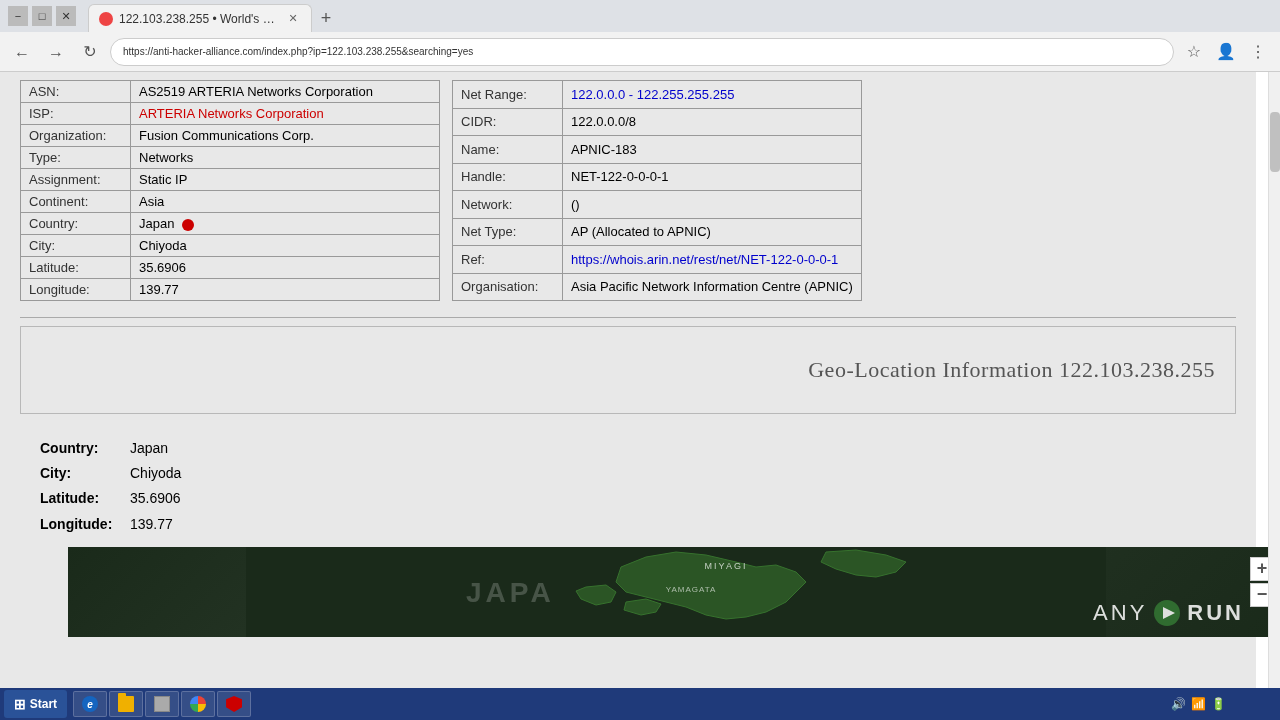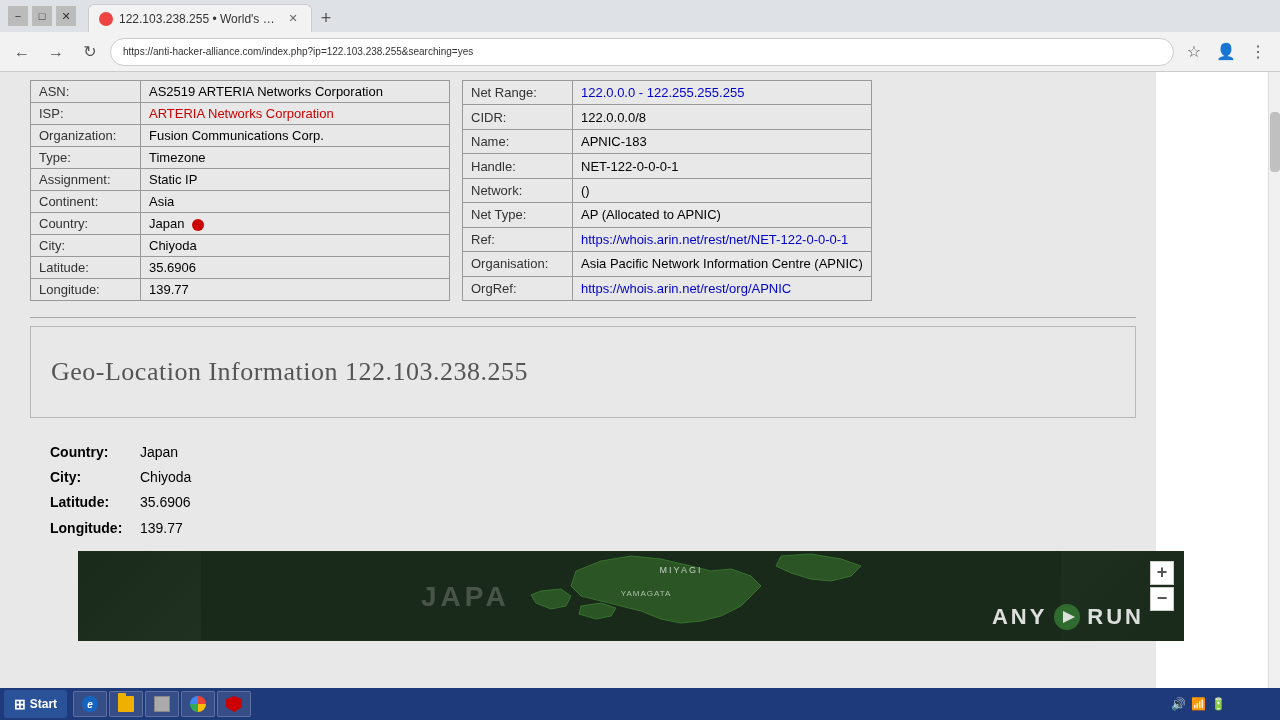--- a/index.html
+++ b/index.html
@@ -157,22 +157,22 @@
     
     .page-content {
       flex: 1;
       background: #fff;
       overflow-y: auto;
       padding: 0;
       position: relative;
     }
 
     .page-inner {
-      width: 1156px;
-      padding: 8px 20px 0 30px;
+      width: 1256px;
+      padding: 8px 20px 0 20px;
       background: #e8e8e8;
       min-height: 620px;
     }
 
     
     .tables-section {
       display: flex;
       gap: 0;
       margin-bottom: 16px;
     }
@@ -227,23 +227,23 @@
       width: 12px;
       height: 12px;
       background: #cc0000;
       border-radius: 50%;
       margin-left: 4px;
       vertical-align: middle;
     }
 
     .geo-header {
       background: #e8e8e8;
-      text-align: left;
+      text-align: right;
       padding: 30px 20px;
-      font-size: 26px;
+      font-size: 22px;
       color: #555;
       font-family: Georgia, serif;
       letter-spacing: 0.5px;
     }
 
     .geo-info {
       padding: 10px 20px;
       background: #e8e8e8;
       font-size: 14px;
       line-height: 1.8;
@@ -482,21 +482,21 @@
             <tr>
               <td>ISP:</td>
               <td><a class="link-red" href="#">ARTERIA Networks Corporation</a></td>
             </tr>
             <tr>
               <td>Organization:</td>
               <td>Fusion Communications Corp.</td>
             </tr>
             <tr>
               <td>Type:</td>
-              <td>Timezone</td>
+              <td>Networks</td>
             </tr>
             <tr>
               <td>Assignment:</td>
               <td>Static IP</td>
             </tr>
             <tr>
               <td>Continent:</td>
               <td>Asia</td>
             </tr>
             <tr>
@@ -544,24 +544,20 @@
               <td>Net Type:</td>
               <td>AP (Allocated to APNIC)</td>
             </tr>
             <tr>
               <td>Ref:</td>
               <td><a class="link-blue" href="#">https://whois.arin.net/rest/net/NET-122-0-0-0-1</a></td>
             </tr>
             <tr>
               <td>Organisation:</td>
               <td>Asia Pacific Network Information Centre (APNIC)</td>
-            </tr>
-            <tr>
-              <td>OrgRef:</td>
-              <td><a class="link-blue" href="#">https://whois.arin.net/rest/org/APNIC</a></td>
             </tr>
           </tbody>
         </table>
 
       </div>
 
       <hr style="border:none;border-top:1px solid #aaa;margin:4px 0 8px 0;">
 
       <div class="content-box" style="margin:0 0 12px 0;border:1px solid #b8b8b8;">
         <div class="geo-header">Geo-Location Information 122.103.238.255</div>
@@ -605,21 +601,21 @@
             <text x="445" y="45" fill="rgba(255,255,255,0.6)" font-size="8" font-family="Arial" letter-spacing="1" text-anchor="middle">YAMAGATA</text>
             <text x="220" y="55" fill="rgba(255,255,255,0.2)" font-size="28" font-family="Arial" font-weight="bold" letter-spacing="4">JAPA</text>
           </svg>
 
           <div class="map-controls">
             <button class="map-btn">+</button>
             <button class="map-btn">−</button>
           </div>
 
           <div class="anyrun-watermark">
-            <span style="font-family:Arial,sans-serif;font-size:22px;font-weight:bold;color:#fff;letter-spacing:3px;">ANY</span>
+            <span style="font-family:Arial,sans-serif;font-size:22px;font-weight:normal;color:#fff;letter-spacing:3px;">ANY</span>
 
             <svg width="28" height="28" viewBox="0 0 28 28">
               <circle cx="14" cy="14" r="13" fill="#3a8a3a" opacity="0.8"></circle>
               <polygon points="10,8 22,14 10,20" fill="#fff"></polygon>
             </svg>
             <span style="font-family:Arial,sans-serif;font-size:22px;font-weight:bold;color:#fff;letter-spacing:3px;">RUN</span>
           </div>
         </div>
       </div>
 

